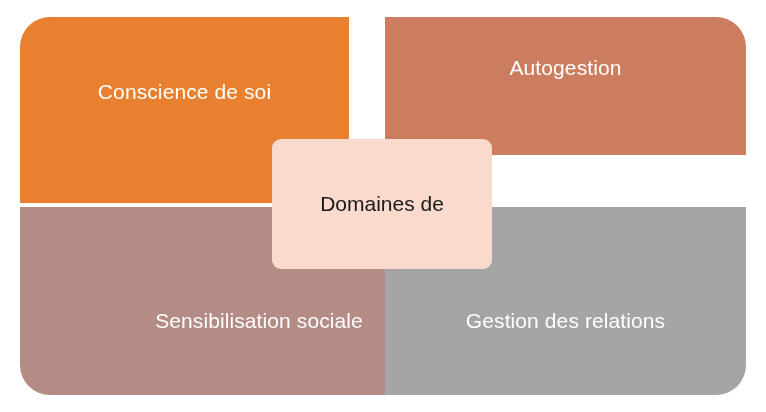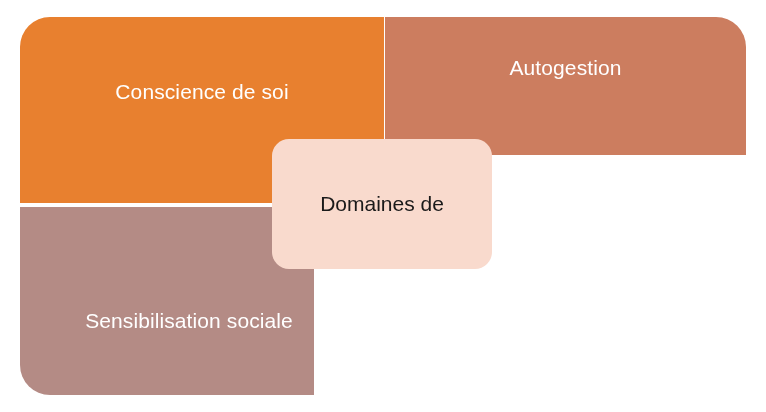--- a/index.html
+++ b/index.html
@@ -37,42 +37,42 @@
     letter-spacing: 0.1px;
     text-align: center;
     white-space: nowrap;
     user-select: none;
   }
 
   
   .q-tl {
     left: 20px;
     top: 17px;
-    width: 364px;
+    width: 329px;
     height: 186px;
     border-radius: 30px 0 0 0;
   }
   
   .q-tl .quadrant-label { transform: translateY(-18px); }
 
   
   .q-tr {
     left: 385px;
     top: 17px;
     width: 361px;
     height: 138px;
     border-radius: 0 30px 0 0;
   }
   .q-tr .quadrant-label { transform: translateY(-18px); }
 
   
   .q-bl {
     left: 20px;
     top: 207px;
-    width: 294px;
+    width: 434px;
     height: 188px;
     border-radius: 0 0 0 30px;
     padding-left: 44px;
   }
   .q-bl .quadrant-label { transform: translateY(20px); }
 
   
   .q-br {
     left: 385px;
     top: 207px;
@@ -82,21 +82,21 @@
   }
   .q-br .quadrant-label { transform: translateY(20px); }
 
   
   .center-box {
     position: absolute;
     left: 272px;
     top: 139px;
     width: 220px;
     height: 130px;
-    border-radius: 17px;
+    border-radius: 9px;
     display: flex;
     align-items: center;
     justify-content: center;
     box-sizing: border-box;
     padding: 4px 10px;
   }
   .center-label {
     color: #1a1a1a;
     font-size: 21px;
     line-height: 1.32;
@@ -114,20 +114,23 @@
   </div>
 
   <div class="quadrant q-tr" style="background:#CC7D5F">
     <span class="quadrant-label">Autogestion</span>
   </div>
 
   <div class="quadrant q-bl" style="background:#B48B85">
     <span class="quadrant-label">Sensibilisation sociale</span>
   </div>
 
+  <div class="quadrant q-br" style="background:#A5A5A5">
+    <span class="quadrant-label">Gestion des relations</span>
+  </div>
 
   <div class="center-box" style="background:#F9DACD">
     <div class="center-label">
       <div>Domaines de</div>
     </div>
   </div>
 
 </div>
 
 </body></html>

